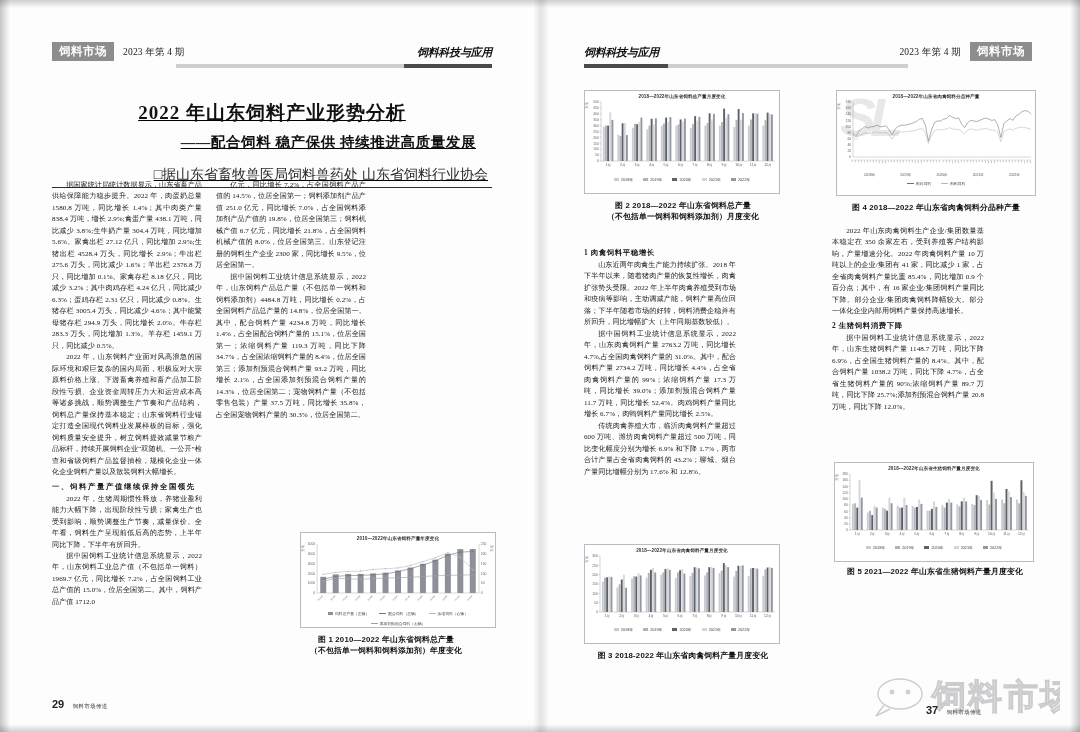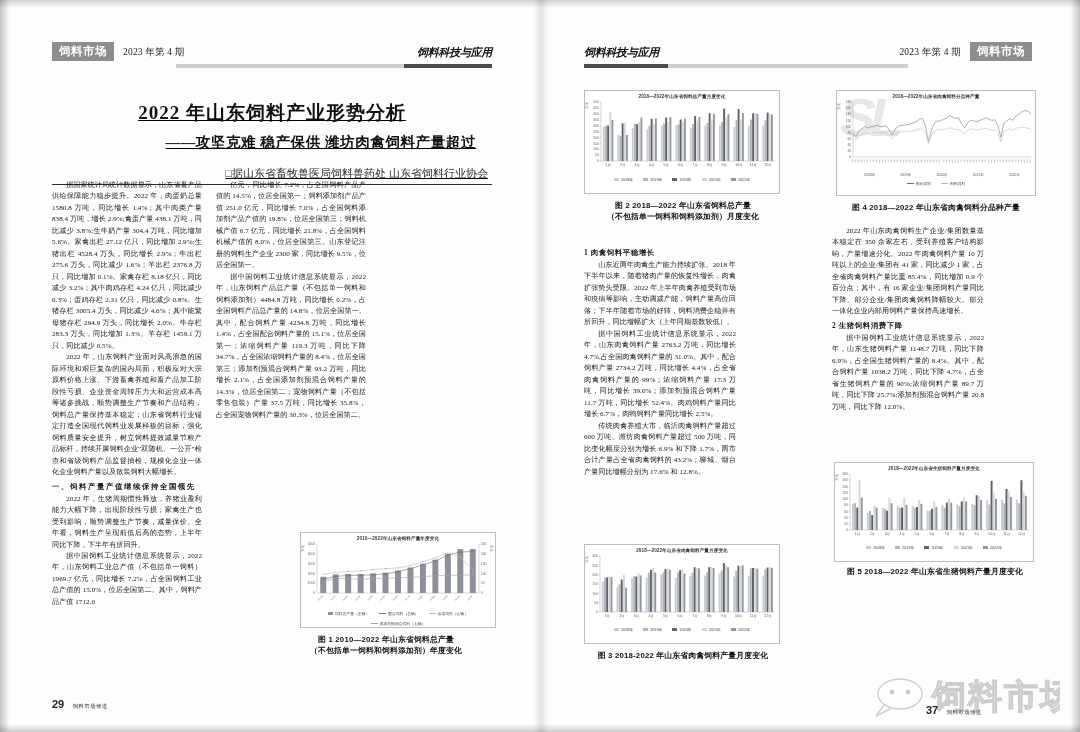--- a/index.html
+++ b/index.html
@@ -68,21 +68,21 @@
     font-family: "Liberation Serif", "DejaVu Serif", serif;
     letter-spacing: 1px;
   }
   .art-sub {
     text-align: right;
     font-size: 14.5px; font-weight: bold; color: #111;
     letter-spacing: .6px;
     padding-right: 16px;
   }
   .byline {
-    text-align: right; font-size: 11px; color: #2a2a2a;
+    text-align: right; font-size: 14px; color: #2a2a2a;
     font-family: "Liberation Sans", sans-serif;
     padding-right: 4px;
   }
   .byline-rule { border-top: 1px solid #2b2b2b; }
 
   
   .col {
     position: absolute;
     font-size: 7.1px;
     line-height: 1.62;
@@ -166,21 +166,21 @@
         <span class="rh-journal" style="padding-bottom:1px;">饲料科技与应用</span>
       </div>
       <div style="display:flex; margin-top:3px;">
         <span style="width:124px;"></span>
         <span class="rh-rule rule-l" style="flex:1;"></span>
       </div>
     </div>
 
     <div style="position:absolute; left:52px; top:100px; width:440px;text-decoration:underline;">
       <div class="art-title">2022 年山东饲料产业形势分析</div>
-      <div class="art-sub" style="margin-top:7px;">——攻坚克难  稳产保供  潍坊肉禽饲料产量超过</div>
+      <div class="art-sub" style="margin-top:7px;">——配合饲料  稳产保供  持续推进高质量发展</div>
       <div class="byline" style="margin-top:14px;">□据山东省畜牧兽医局饲料兽药处 山东省饲料行业协会</div>
       <div class="byline-rule" style="margin-top:3px;"></div>
     </div>
 
     <div class="col" id="lp-col1" style="left:52px; top:180px; width:150px;">
       <p>据国家统计局统计数据显示，山东省畜产品供给保障能力稳步提升。2022 年，肉蛋奶总量 1580.8 万吨，同比增长 1.4%；其中肉类产量 838.4 万吨，增长 2.9%;禽蛋产量 438.1 万吨，同比减少 3.8%;生牛奶产量 304.4 万吨，同比增加 5.6%。家禽出栏 27.12 亿只，同比增加 2.9%;生猪出栏 4528.4 万头，同比增长 2.9%；牛出栏 275.6 万头，同比减少 1.6%；羊出栏 2376.8 万只，同比增加 0.1%。家禽存栏 8.18 亿只，同比减少 3.2%；其中肉鸡存栏 4.24 亿只，同比减少 6.3%；蛋鸡存栏 2.31 亿只，同比减少 0.8%。生猪存栏 3005.4 万头，同比减少 4.6%；其中能繁母猪存栏 294.9 万头，同比增长 2.0%。牛存栏 283.3 万头，同比增加 1.3%。羊存栏 1459.1 万只，同比减少 0.5%。</p>
       <p>2022 年，山东饲料产业面对风高浪急的国际环境和艰巨复杂的国内局面，积极应对大宗原料价格上涨、下游畜禽养殖和畜产品加工阶段性亏损、企业资金周转压力大和运营成本高等诸多挑战，顺势调整生产节奏和产品结构，饲料总产量保持基本稳定；山东省饲料行业锚定打造全国现代饲料业发展样板的目标，强化饲料质量安全提升，树立饲料提效减量节粮产品标杆，持续开展饲料企业“双随机、一公开”检查和省级饲料产品监督抽检，规模化企业一体化企业饲料产量以及散装饲料大幅增长。</p>
       <h3 class="sec">一、饲料产量产值继续保持全国领先</h3>
       <p>2022 年，生猪周期惯性释放，养猪业盈利能力大幅下降，出现阶段性亏损；家禽生产也受到影响，顺势调整生产节奏，减量保价。全年看，饲料生产呈现前低后高的态势，上半年同比下降，下半年有所回升。</p>
       <p>据中国饲料工业统计信息系统显示，2022 年，山东饲料工业总产值（不包括单一饲料）1969.7 亿元，同比增长 7.2%，占全国饲料工业总产值的 15.0%，位居全国第二。其中，饲料产品产值 1712.0</p>
@@ -802,21 +802,21 @@
             <i class="lgswatch" style="background: rgb(212, 215, 219);"></i>
             <b style="font-weight: normal;">2021年</b>
           </span>
           <span>
             <i class="lgswatch" style="background: rgb(147, 151, 160);"></i>
             <b style="font-weight: normal;">2022年</b>
           </span>
         </div>
     </div>
     <div class="figcap" style="left:288px; top:566px; width:214px;">
-      <div>图 5  2018—2022 年山东省生猪饲料产量月度变化</div>
+      <div>图 5  2021—2022 年山东省生猪饲料产量月度变化</div>
     </div>
 
 
     <div class="wm-logo" style="left:320px; top:672px; width:200px; height:54px;">
       <svg width="200" height="54" viewBox="0 0 200 54">
         <g fill="none" stroke="#8b8b90" stroke-width="1.4" opacity="0.75">
           <ellipse cx="40" cy="22" rx="22" ry="15"></ellipse>
           <path d="M24 33 L16 44 L30 37"></path>
           <circle cx="32" cy="20" r="2.4" fill="#8b8b90" stroke="none"></circle>
           <circle cx="48" cy="20" r="2.4" fill="#8b8b90" stroke="none"></circle>

